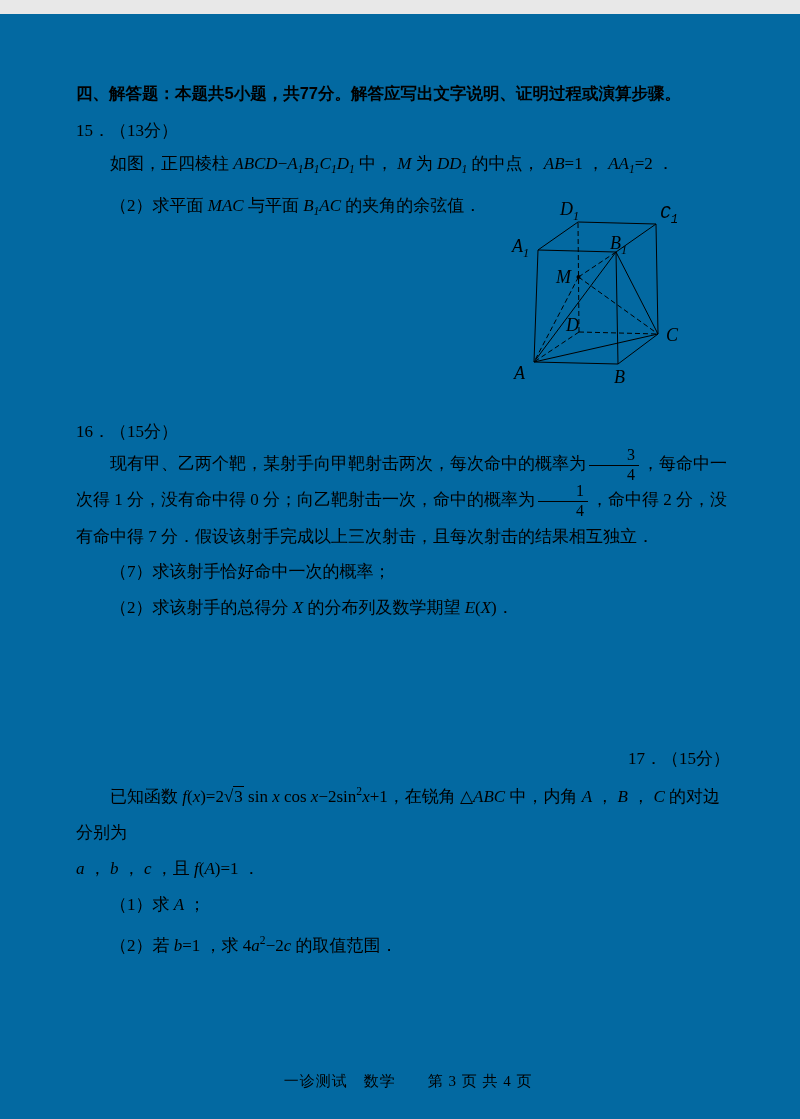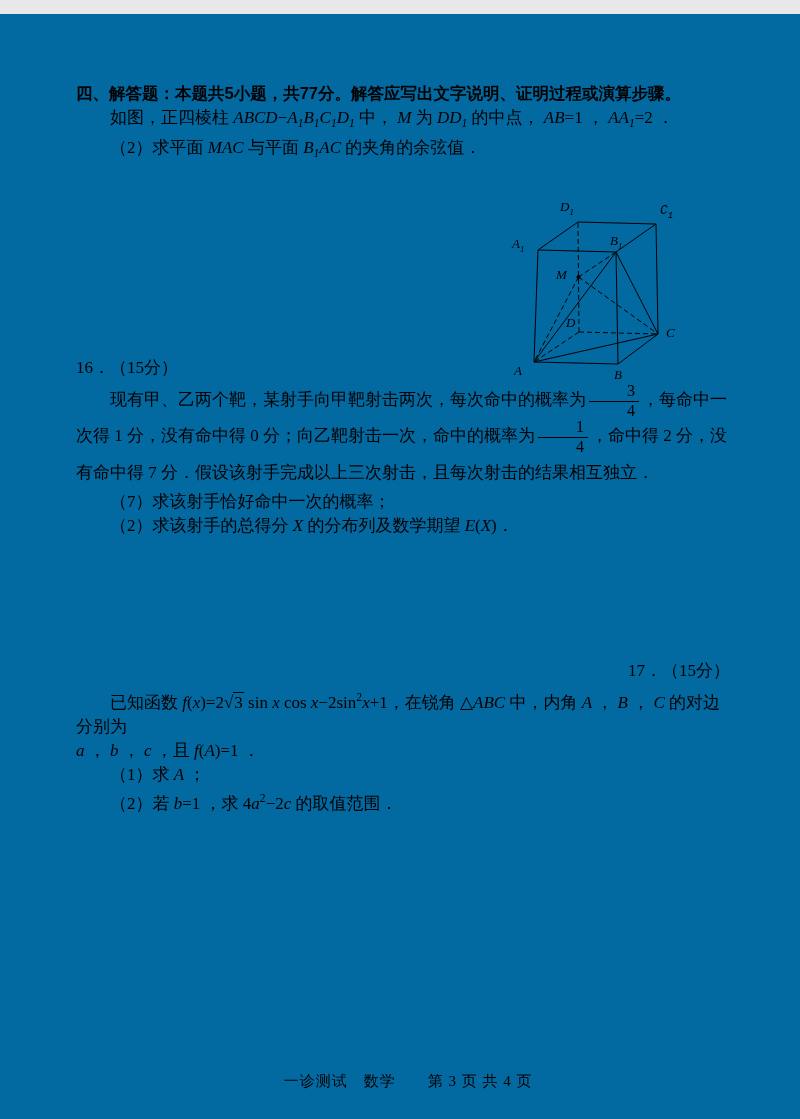--- a/index.html
+++ b/index.html
@@ -14,57 +14,58 @@
     overflow:hidden;
   }
   .content{padding:66px 70px 0 76px;}
   .sec-header{
     font-family:"Liberation Sans","DejaVu Sans",sans-serif;
     font-weight:bold;
     font-size:16.5px;
     line-height:26px;
   }
   .qlabel{margin:0;margin-top:10px;line-height:30px;}
-  p.line{margin:0;line-height:24px;text-indent:2em;}
+  p.line{margin:0;line-height:36px;text-indent:2em;}
   p.noindent{text-indent:0;}
   .q16-para{margin:0;line-height:34px;text-indent:2em;max-width:658px;}
   .q16-label{margin-top:186px;}
   .q17-label{margin-top:118px;text-align:right;}
   .frac{
     display:inline-block;vertical-align:middle;
     text-align:center;line-height:1.05;font-size:16px;margin:0 3px;
   }
   .frac .num{display:block;border-bottom:1px solid #000;padding:0 4px 1px;}
   .frac .den{display:block;padding-top:1px;}
   sub,sup{font-size:68%;}
   .ovl{border-top:1px solid #000;padding:0 1px;}
   
   .figure{position:absolute;left:506px;top:186px;width:210px;height:195px;}
   .figure svg{position:absolute;left:10px;top:10px;}
   .vl{
     position:absolute;
     font-style:italic;
-    font-size:13px;
+    font-size:18px;
     line-height:1;
     white-space:nowrap;
   }
   .footer{
     position:absolute;left:16px;right:0;bottom:42px;
     text-align:center;font-size:15px;letter-spacing:1px;
   }
 </style>
 </head>
 <body>
 
 <div class="page">
   <div class="content">
 
     <div class="sec-header">四、解答题：本题共5小题，共77分。解答应写出文字说明、证明过程或演算步骤。</div>
 
     <section>
+      <p class="qlabel">15．（13分）</p>
       <p class="line">如图，正四棱柱 <i>ABCD</i>−<i>A<sub>1</sub></i><i>B<sub>1</sub></i><i>C<sub>1</sub></i><i>D<sub>1</sub></i> 中， <i>M</i> 为 <i>DD<sub>1</sub></i> 的中点， <i>AB</i>=1 ， <i>AA<sub>1</sub></i>=2 ．</p>
       <p class="line">（2）求平面 <i>MAC</i> 与平面 <i>B<sub>1</sub></i><i>AC</i> 的夹角的余弦值．</p>
     </section>
 
     <section>
       <p class="qlabel q16-label">16．（15分）</p>
       <p class="q16-para">
         <span>现有甲、乙两个靶，某射手向甲靶射击两次，每次命中的概率为</span><span class="frac"><span class="num">3</span><span class="den">4</span></span><span>，每命中一次得 1 分，没有命中得 0 分；向乙靶射击一次，命中的概率为</span><span class="frac"><span class="num">1</span><span class="den">4</span></span><span>，命中得 2 分，没有命中得 7 分．假设该射手完成以上三次射击，且每次射击的结果相互独立．</span>
       </p>
       <p class="line">（7）求该射手恰好命中一次的概率；</p>

